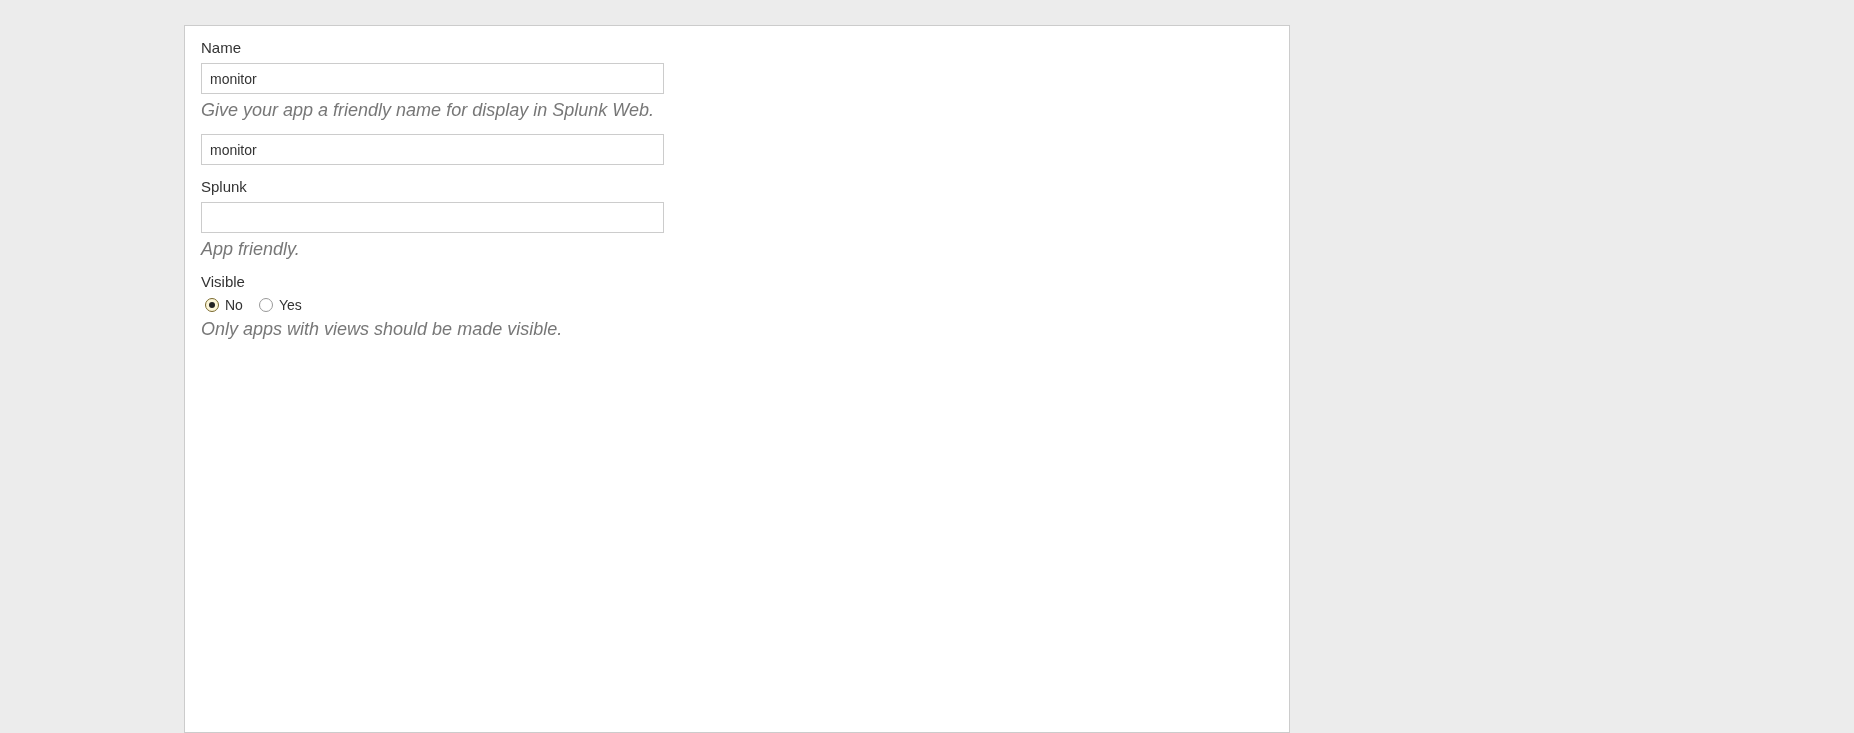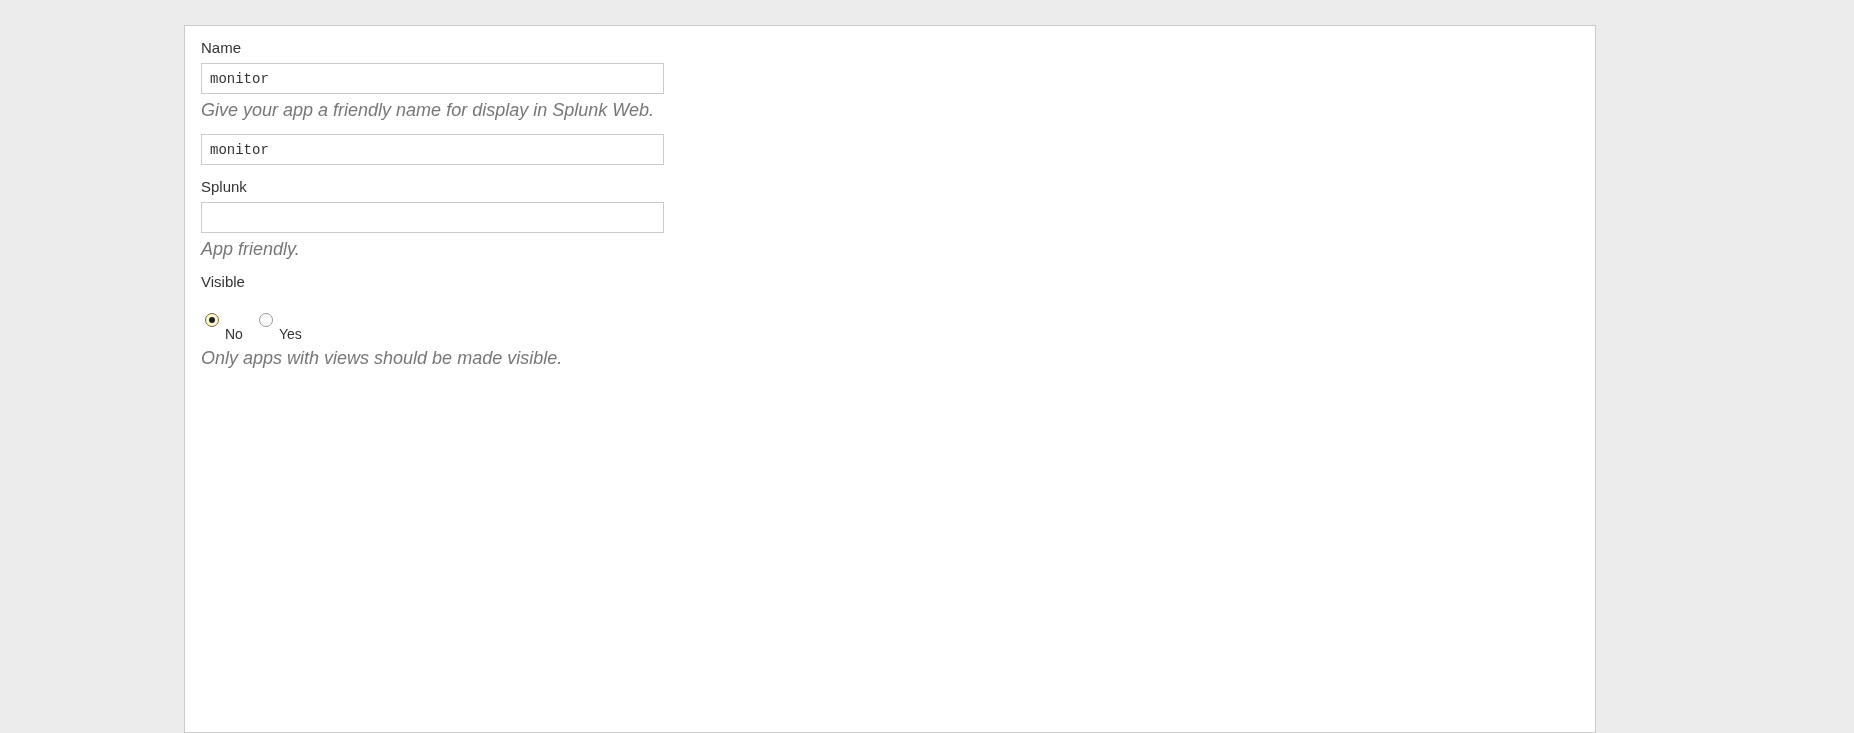--- a/index.html
+++ b/index.html
@@ -8,21 +8,21 @@
       font-family: "Helvetica Neue", Helvetica, Arial, sans-serif;
       font-size: 14px;
       color: #333;
       width: 1854px;
       min-height: 733px;
     }
     .panel {
       position: absolute;
       left: 184px;
       top: 25px;
-      width: 1412px;
+      width: 1106px;
       min-height: 708px;
       background: #fff;
       border: 1px solid #ccc;
       padding: 13px 16px 16px 16px;
     }
     .field {
       margin-bottom: 13px;
     }
     .field-label {
       font-size: 15px;
@@ -34,21 +34,21 @@
       color: #b00020;
       margin-left: 2px;
     }
     .text-input {
       width: 463px;
       height: 31px;
       border: 1px solid #ccc;
       padding: 4px 8px;
       font-size: 14px;
       color: #333;
-      font-family: Liberation Mono, monospace;
+      font-family: Liberation Sans, sans-serif;
     }
     .help {
       font-style: italic;
       color: #777;
       font-size: 18px;
       margin-top: 6px;
     }
     .radio-row {
       display: flex;
       align-items: center;
@@ -80,21 +80,20 @@
       width: 6px;
       height: 6px;
       border-radius: 50%;
       background: #222;
     }
     .radio-label {
       font-size: 14px;
       color: #333;
       margin-right: 10px;
       cursor: pointer;
-      margin-top: 29px;
     }
     .textarea {
       width: 1162px;
       height: 82px;
       border: 1px solid #ccc;
       padding: 6px 8px;
       font-size: 14px;
       font-family: inherit;
       resize: both;
     }

